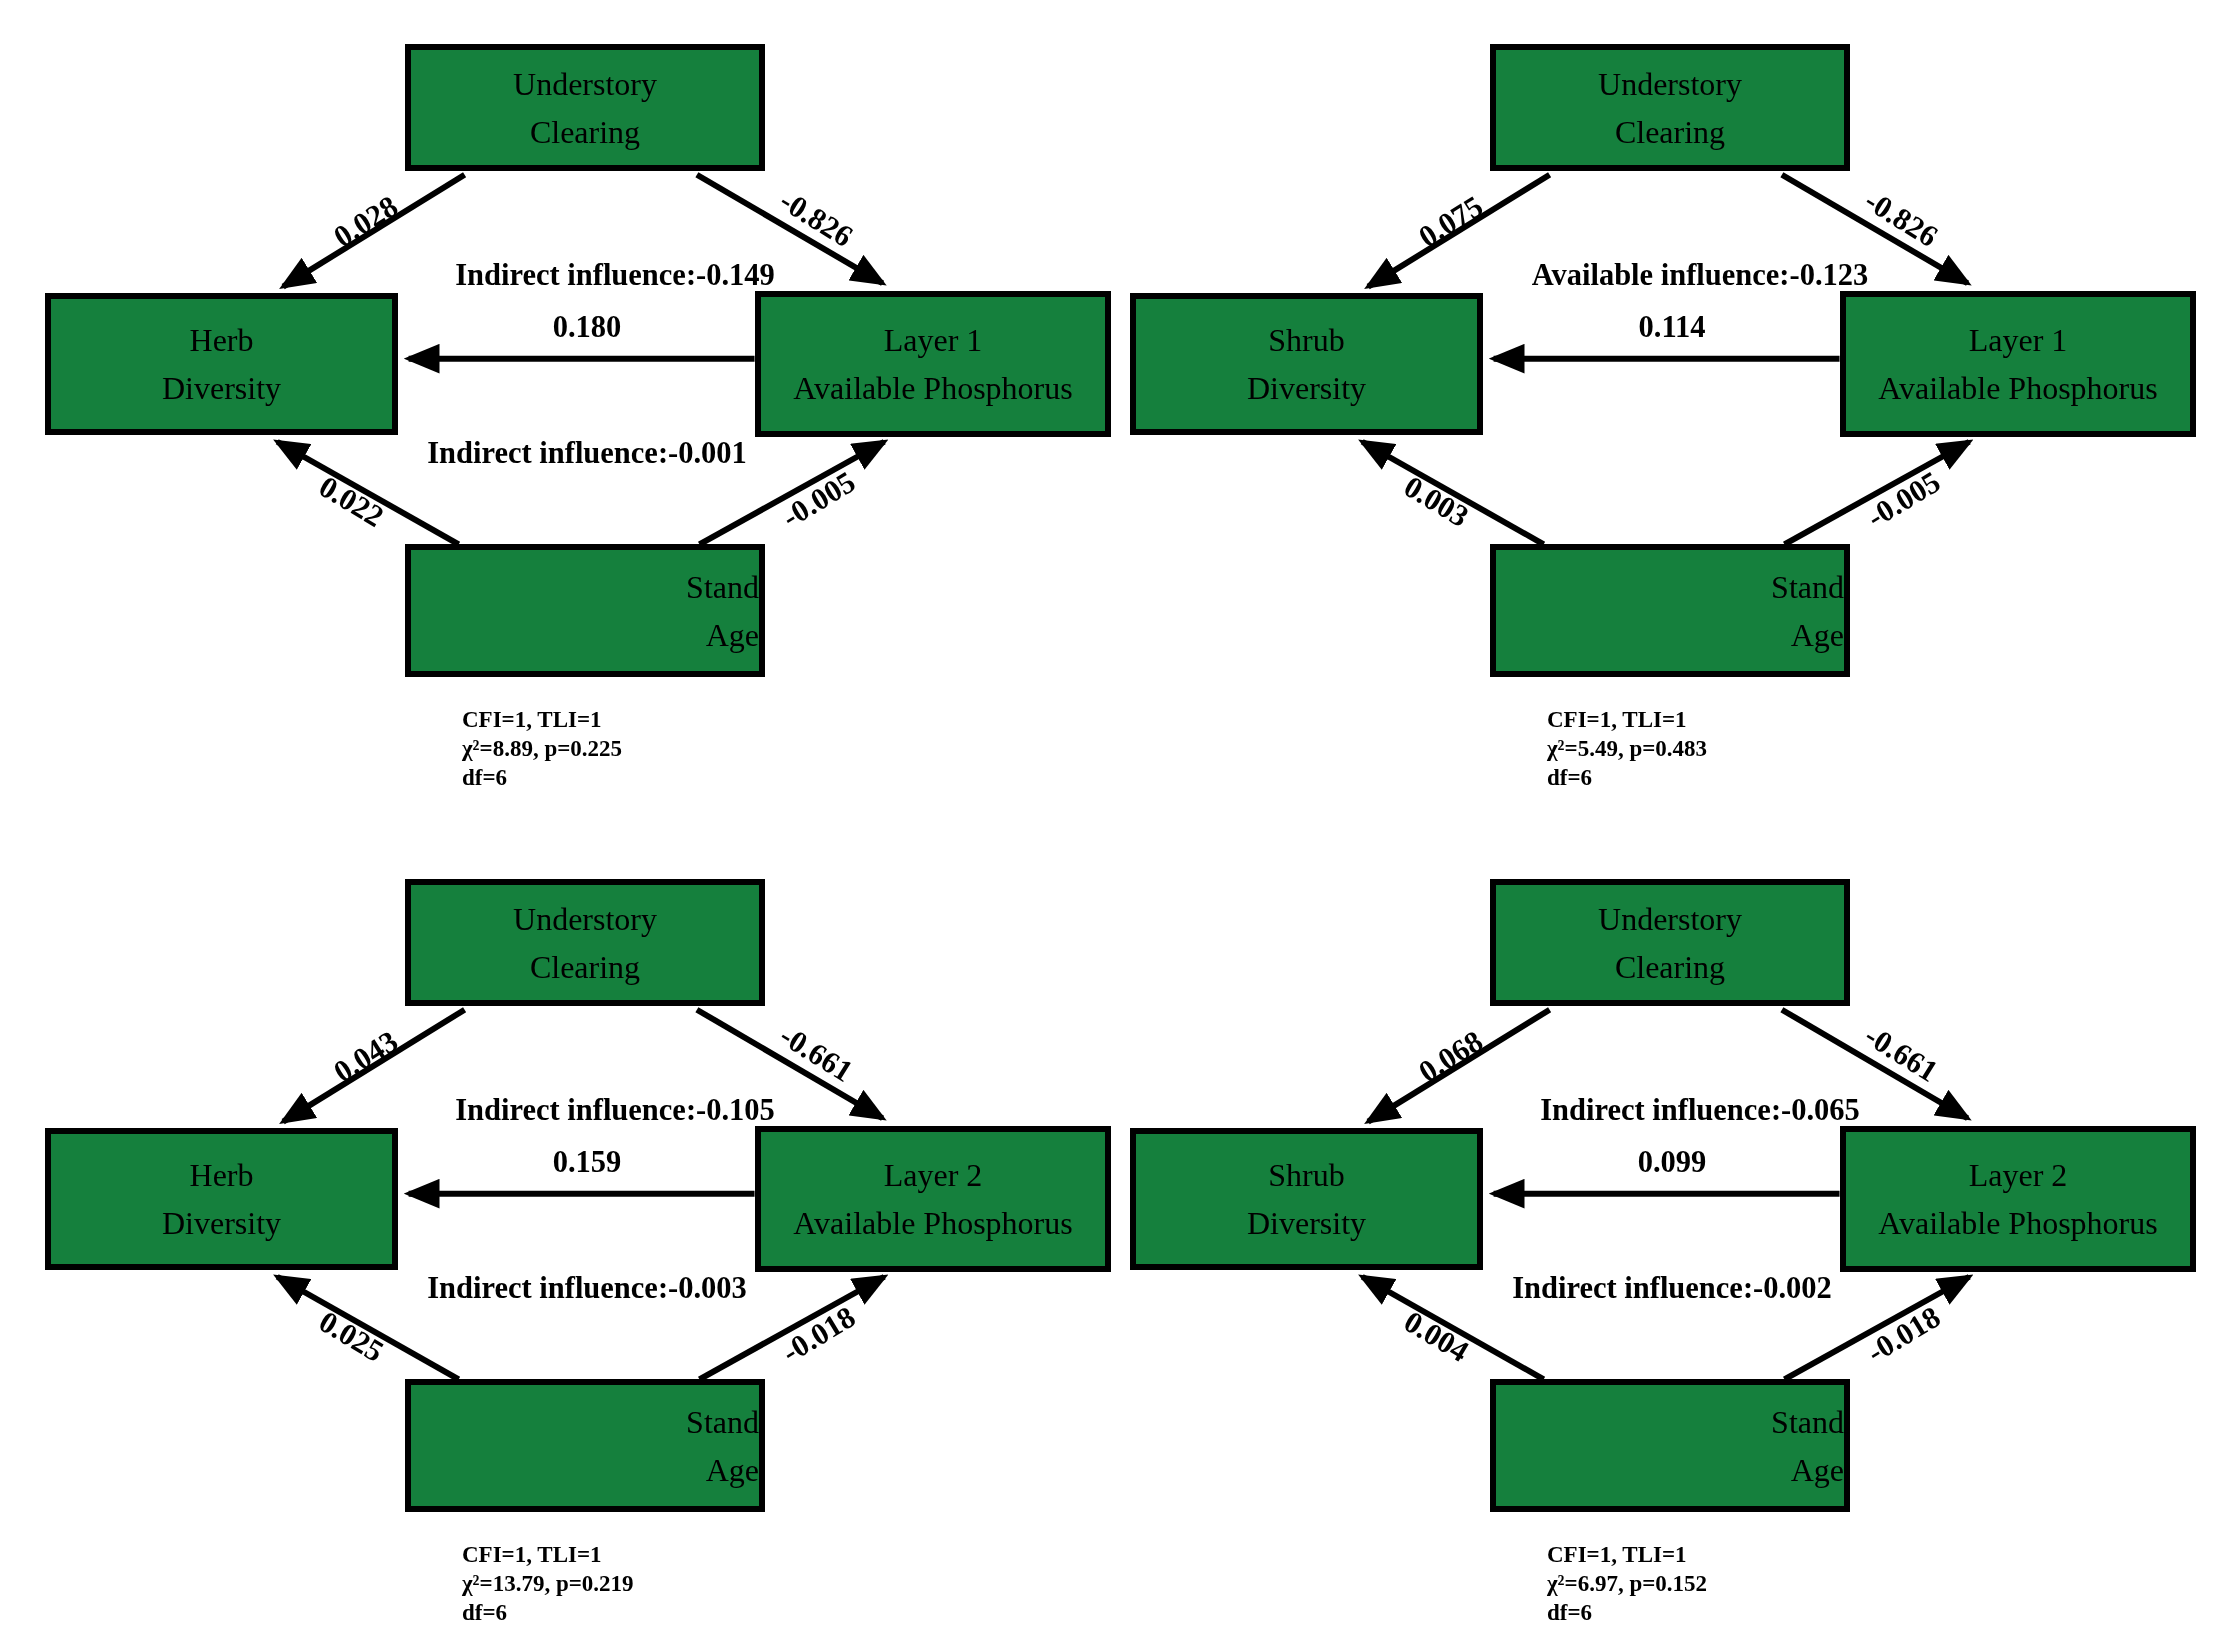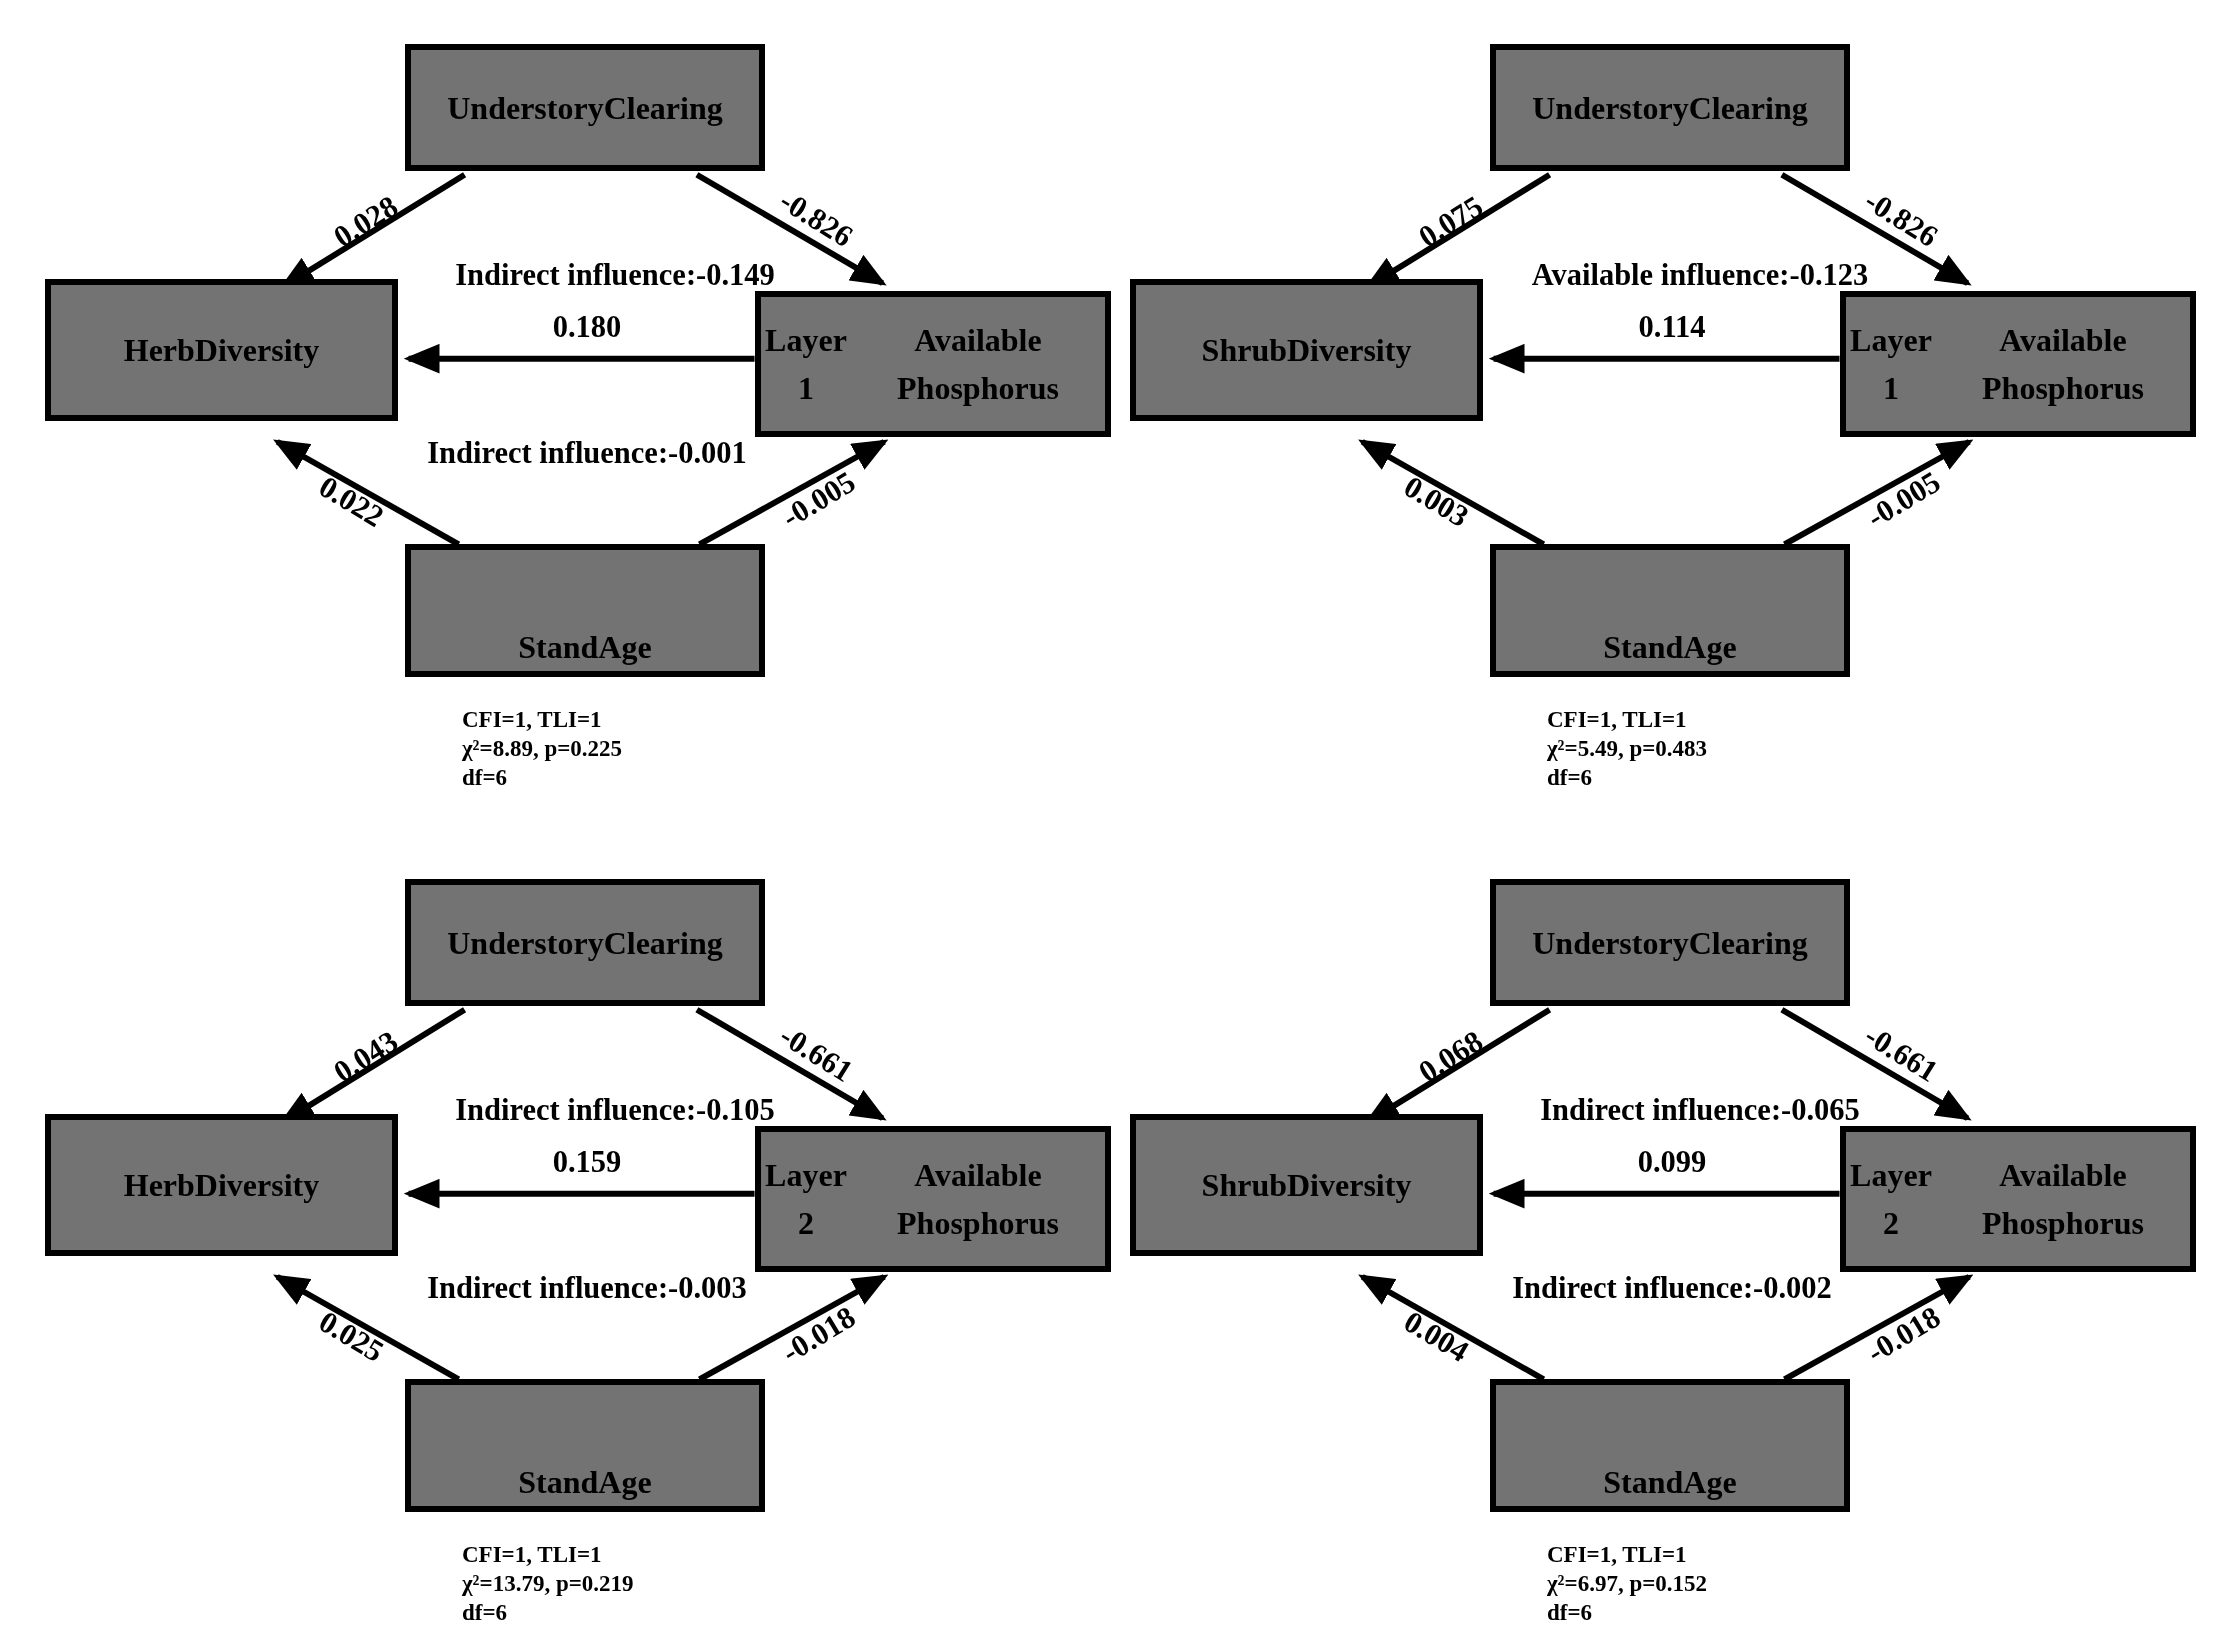--- a/index.html
+++ b/index.html
@@ -1,34 +1,34 @@
 <!DOCTYPE html>
 <html style="font-size:13.6px"><head>
 <meta charset="utf-8">
 <style>
   html,body{margin:0;padding:0;background:#ffffff;}
   #fig{position:relative;width:2227px;height:1651px;background:#ffffff;overflow:hidden;
        font-family:"Liberation Serif","DejaVu Serif",serif;color:#000;}
   .panel{position:absolute;width:1142px;height:825px;}
   .arrows{position:absolute;left:0;top:0;}
   .arrows line{stroke:#000;stroke-width:7;}
-  .box{position:absolute;border:6px solid #000;background:#737373;box-sizing:border-box;
-       display:flex;flex-direction:row;align-items:center;justify-content:center;
-       text-align:center;font-weight:bold;font-size:32px;line-height:1.5;}
+  .box{position:absolute;border:6px solid #000;background:#15803d;box-sizing:border-box;
+       display:flex;flex-direction:column;align-items:center;justify-content:center;
+       text-align:center;font-weight:normal;font-size:32px;line-height:1.5;}
   .lbl{position:absolute;font-weight:bold;font-size:30.5px;white-space:nowrap;
        transform:translate(-50%,-50%);}
   .rotl{transform:translate(-50%,-50%) rotate(-32deg);}
   .rotr{transform:translate(-50%,-50%) rotate(32deg);}
   .rotbl{transform:translate(-50%,-50%) rotate(31deg);}
   .rotbr{transform:translate(-50%,-50%) rotate(-31deg);}
   .stats{position:absolute;left:462px;top:705px;font-weight:bold;font-size:23px;line-height:1.27;white-space:nowrap;}
   .it{}
   
   .box-top{left:405px;top:44px;width:360px;height:127px;}
-  .box-left{left:45px;top:279px;width:353px;height:142px;}
+  .box-left{left:45px;top:293px;width:353px;height:142px;}
   .box-right{left:755px;top:291px;width:356px;height:146px;}
   .box-bottom{left:405px;top:544px;width:360px;height:133px;align-items:flex-end;}
   .p-ctl{left:366px;top:222px;}
   .p-ctr{left:816px;top:219px;}
   .p-indtop{left:587px;top:275px;margin-left:28px;}
   .p-cmid{left:587px;top:327px;}
   .p-indbot{left:587px;top:453px;}
   .p-cbl{left:351px;top:502px;}
   .p-cbr{left:819px;top:500px;}
 </style>

